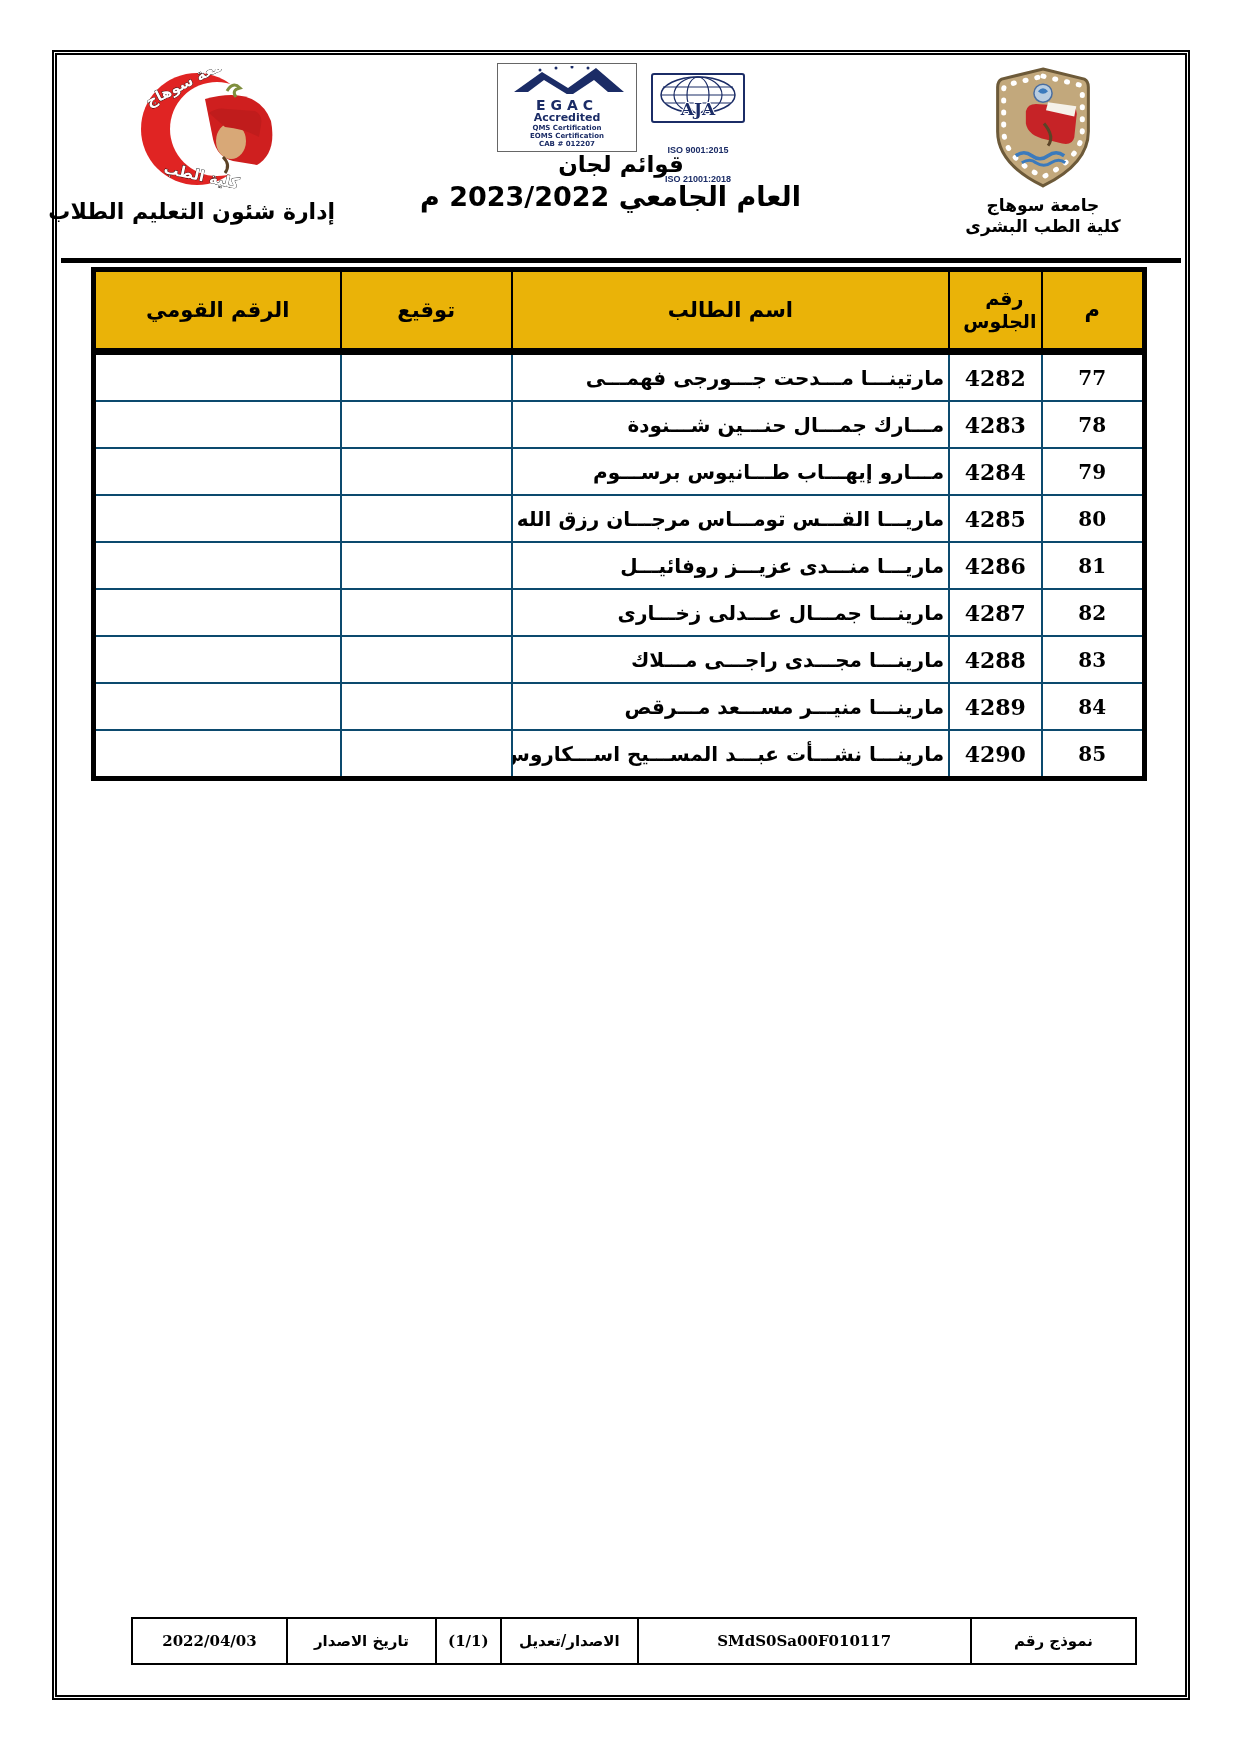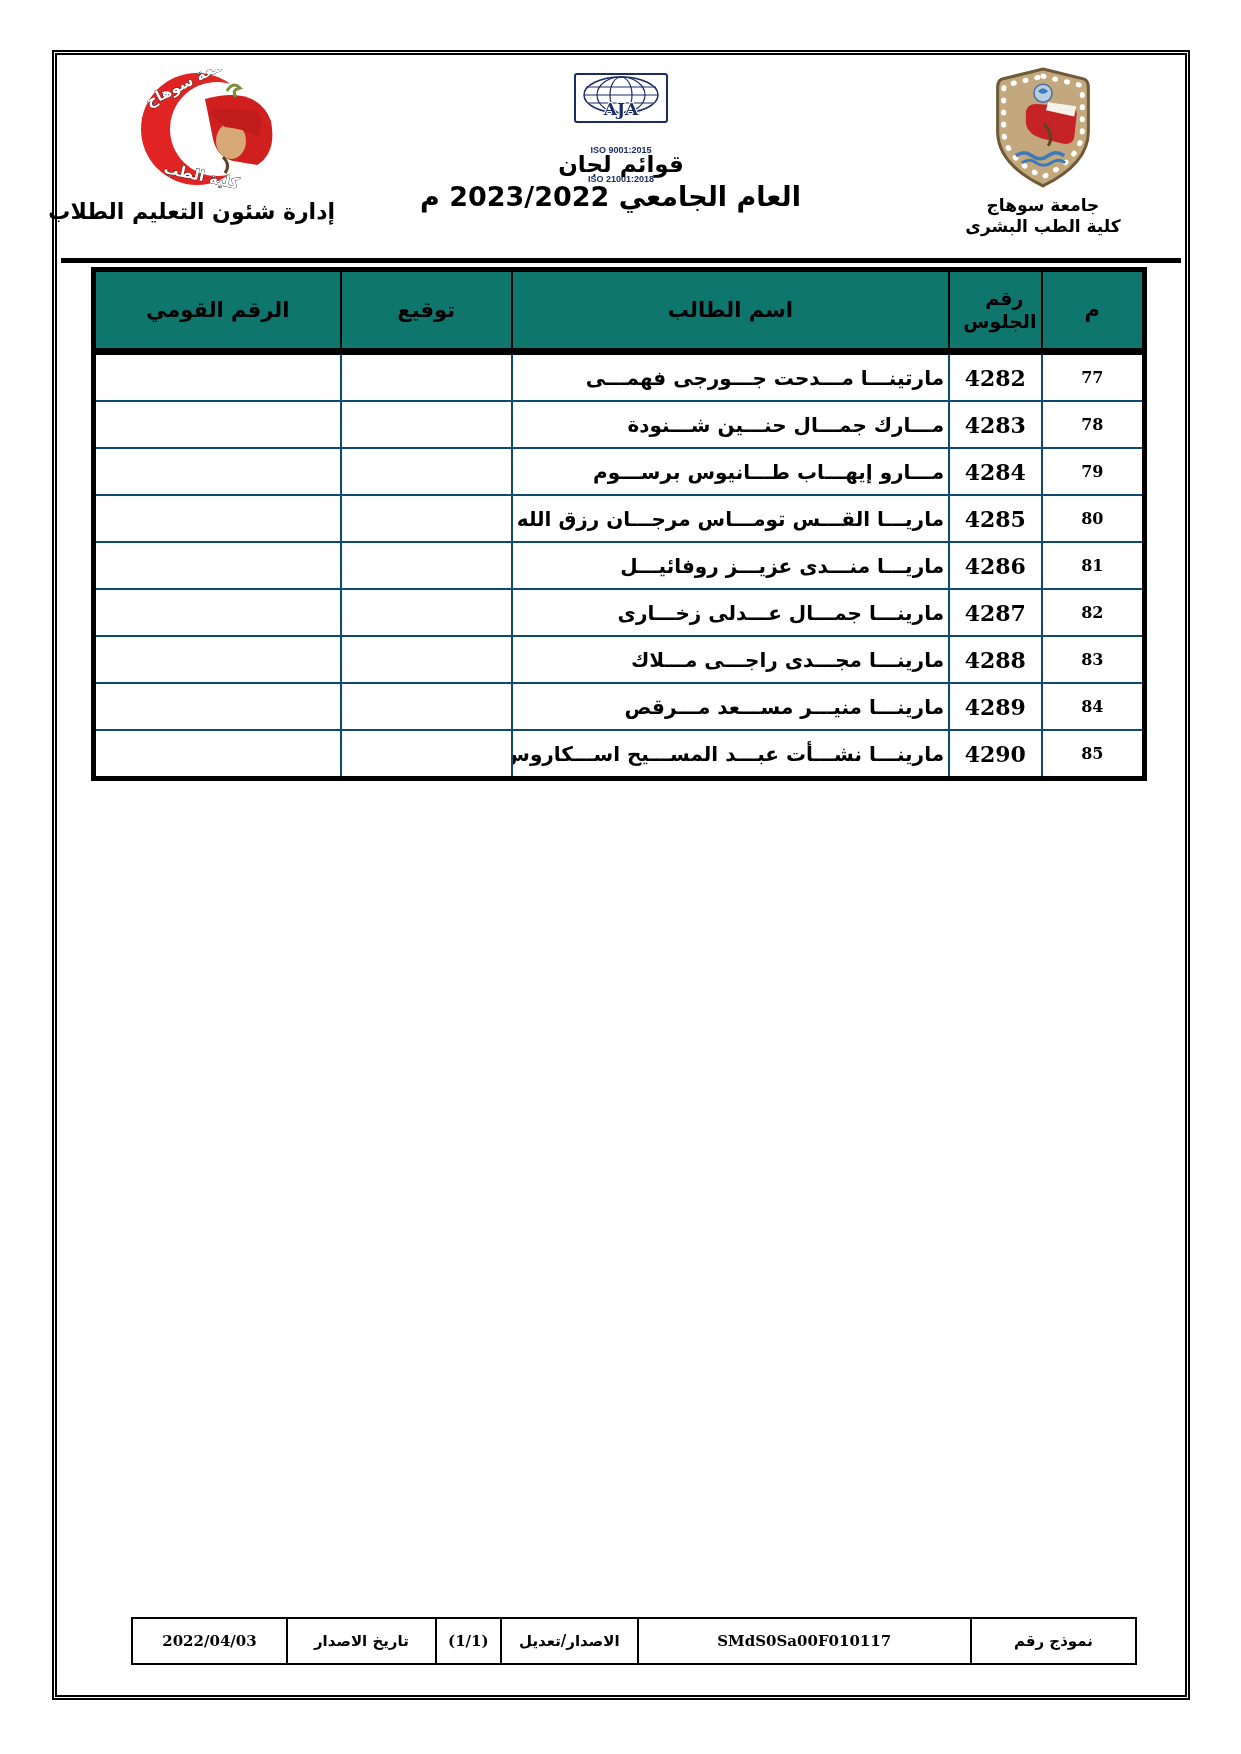--- a/index.html
+++ b/index.html
@@ -28,26 +28,26 @@
   .hdr-right{position:absolute;top:10px;right:42px;width:200px;text-align:center;}
   .hdr-right .uni{font-size:17px;font-weight:bold;line-height:1.25;white-space:nowrap;}
   .hdr-rule{position:absolute;top:203px;left:4px;right:4px;height:5px;background:#000;}
   
   table.main{
     position:absolute;top:212px;left:34px;right:38px;width:1056px;
     border-collapse:collapse;direction:rtl;table-layout:fixed;
     border:5px solid #000;
   }
   table.main th{
-    background:#0f766e;border:2px solid #000;border-bottom:7px solid #000;
+    background:#eab308;border:2px solid #000;border-bottom:7px solid #000;
     height:76px;font-size:21px;font-weight:bold;padding:0 4px;
   }
   table.main th.seat-h{font-size:19px;line-height:1.2;padding-left:22px;}
   table.main td{border:2px solid #0c4a6e;height:45px;padding:0 4px;}
-  td.cell-m{font-family:"DejaVu Serif",serif;font-size:16px;font-weight:bold;text-align:center;}
+  td.cell-m{font-family:"DejaVu Serif",serif;font-size:20px;font-weight:bold;text-align:center;}
   td.cell-seat{font-family:"DejaVu Serif",serif;font-size:22px;font-weight:bold;text-align:center;}
   td.cell-name{font-size:20px;font-weight:bold;text-align:right;padding-right:8px;white-space:nowrap;overflow:hidden;}
   
   table.foot{
     position:absolute;bottom:30px;right:48px;width:1006px;
     border-collapse:collapse;direction:rtl;table-layout:fixed;
   }
   table.foot td{border:2px solid #000;height:28px;font-size:15px;font-weight:bold;text-align:center;padding:8px 6px;}
   td.f-label{text-align:right;}
   td.f-code,td.f-date,td.f-issue-val{font-family:"DejaVu Serif",serif;font-size:16px;}
@@ -68,20 +68,34 @@
         <path d="M118 88 q8 8 2 16" stroke="#5c4326" stroke-width="3" fill="none"></path>
         <path d="M122 22 q6 -10 13 -3 q-9 2 -4 9" stroke="#7f8f3e" stroke-width="3" fill="none"></path>
         <text x="44" y="38" transform="rotate(-27 44 38)" font-size="15" font-weight="bold" fill="#ffffff" stroke="#000" stroke-width="0.7" paint-order="stroke">جامعة سوهاج</text>
         <text x="58" y="104" transform="rotate(12 58 104)" font-size="15" font-weight="bold" fill="#ffffff" stroke="#000" stroke-width="0.7" paint-order="stroke">كلية الطب</text>
       </svg>
       <div class="dept" dir="rtl">إدارة شئون التعليم الطلاب</div>
     </div>
 
     <div class="hdr-center">
       <div class="certs">
+        <div class="egac-box">
+          <svg width="134" height="28" viewBox="0 0 134 28">
+            <path d="M14 26 L42 6 L68 22 L96 2 L124 26 L108 26 L94 14 L70 30 L44 14 L28 26 Z" fill="#1b2c66"></path>
+            <circle cx="40" cy="4" r="1.5" fill="#1b2c66"></circle>
+              <circle cx="56" cy="2" r="1.5" fill="#1b2c66"></circle>
+            <circle cx="72" cy="1" r="1.5" fill="#1b2c66"></circle>
+              <circle cx="88" cy="2" r="1.5" fill="#1b2c66"></circle>
+          </svg>
+          <div class="egac-name">EGAC</div>
+          <div class="egac-accr">Accredited</div>
+          <div class="egac-line">QMS Certification</div>
+          <div class="egac-line">EOMS Certification</div>
+          <div class="egac-line">CAB # 012207</div>
+        </div>
         <div class="aja-box">
           <svg class="aja-globe" width="90" height="46" viewBox="0 0 90 46">
             <ellipse cx="45" cy="20" rx="37" ry="18" fill="none" stroke="#1b2c66" stroke-width="1.5"></ellipse>
             <ellipse cx="45" cy="20" rx="24" ry="18" fill="none" stroke="#1b2c66" stroke-width="1.2"></ellipse>
             <ellipse cx="45" cy="20" rx="11" ry="18" fill="none" stroke="#1b2c66" stroke-width="1.2"></ellipse>
             <line x1="10" y1="12" x2="80" y2="12" stroke="#1b2c66" stroke-width="1.2"></line>
             <line x1="8" y1="20" x2="82" y2="20" stroke="#1b2c66" stroke-width="1.2"></line>
             <line x1="12" y1="28" x2="78" y2="28" stroke="#1b2c66" stroke-width="1.2"></line>
             <text x="45" y="40" text-anchor="middle" font-family="DejaVu Serif, serif" font-size="17" font-weight="bold" fill="#1b2c66" stroke="#ffffff" stroke-width="2" paint-order="stroke">AJA</text>
           </svg>

